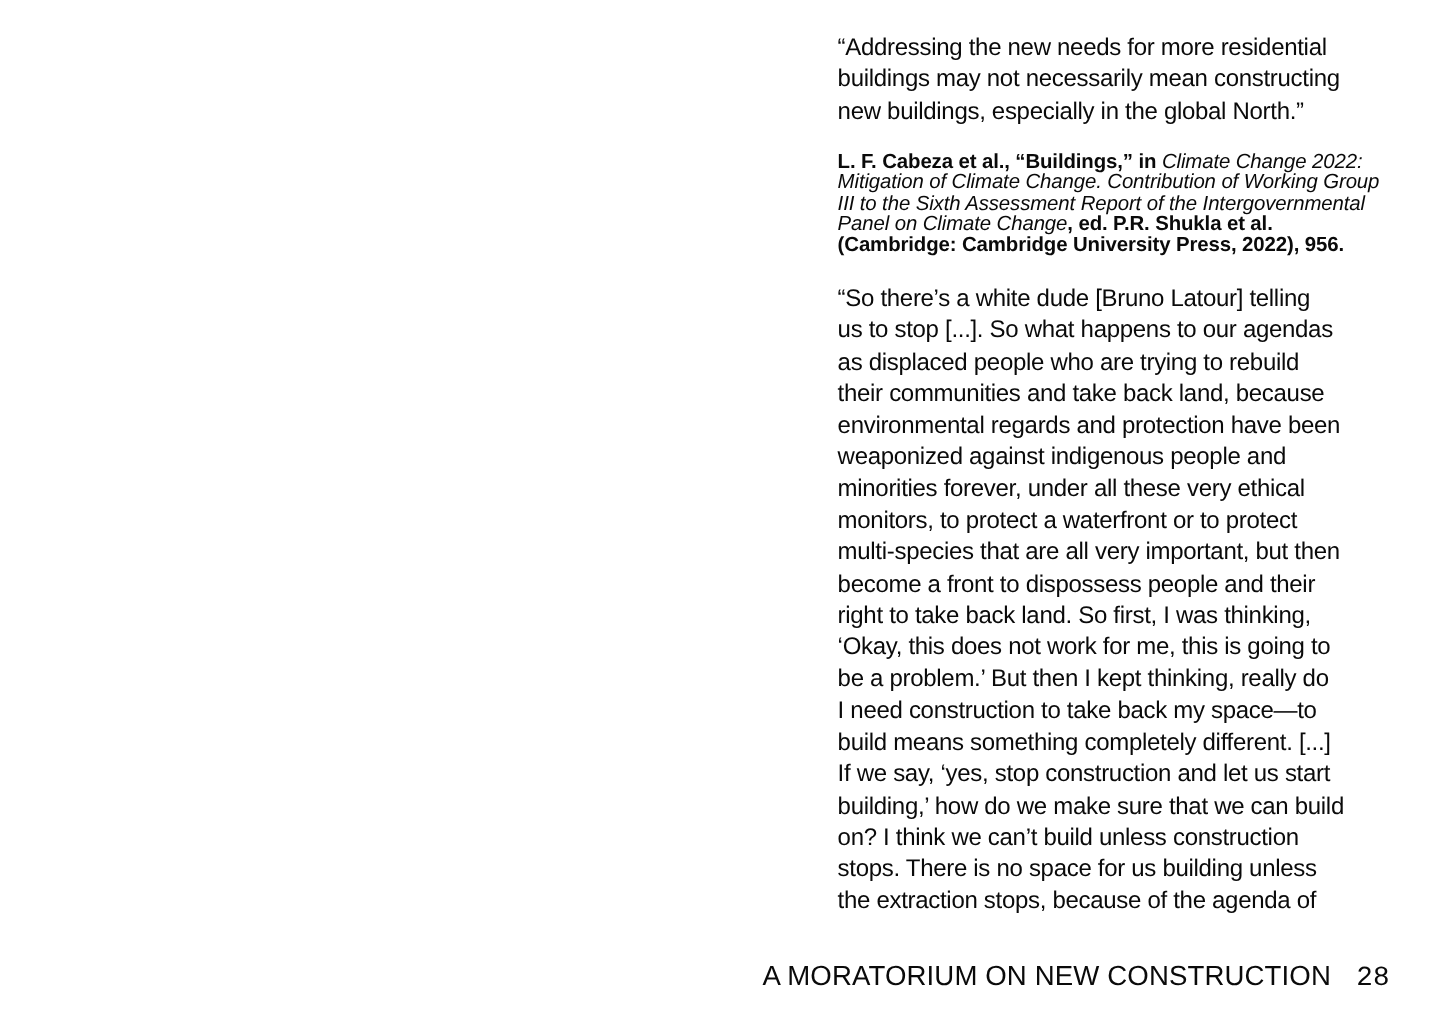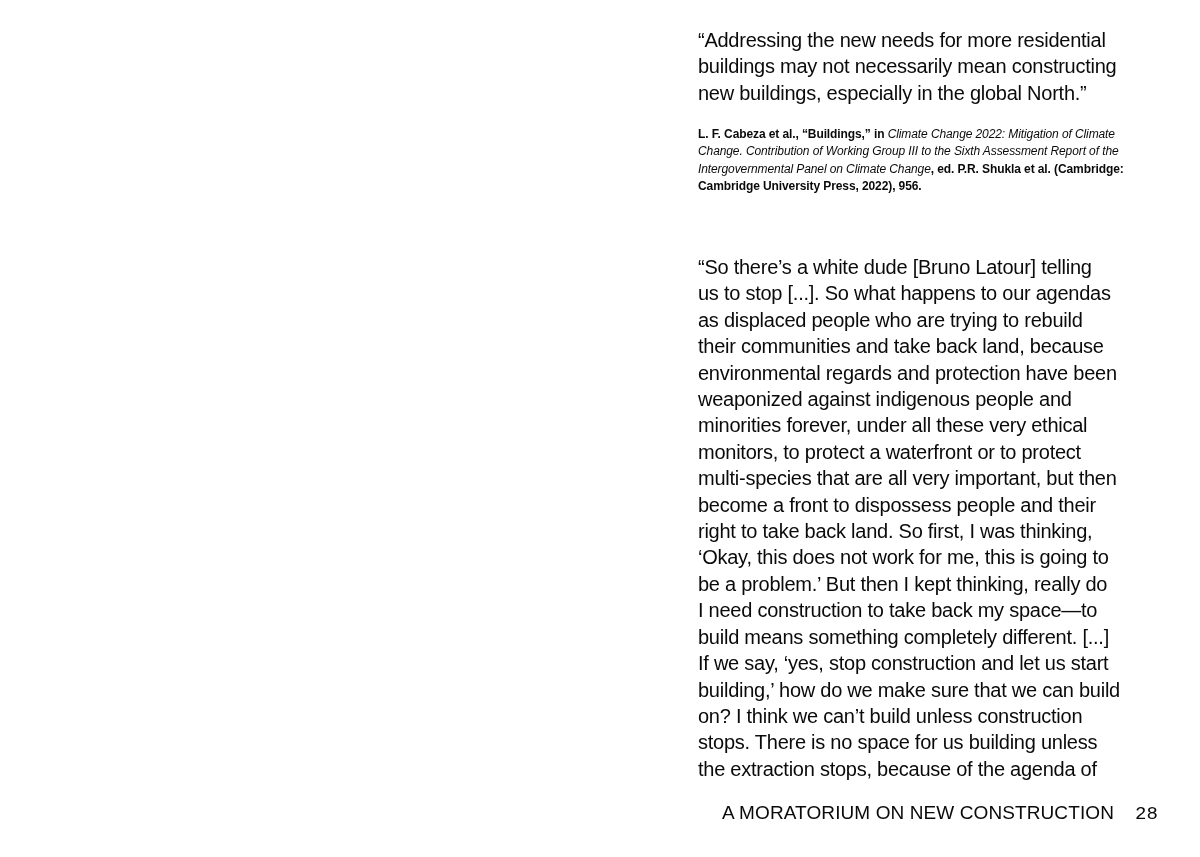--- a/index.html
+++ b/index.html
@@ -27,41 +27,41 @@
     position: absolute;
     left: 0;
     margin: 0;
     font-size: 20px;
     line-height: 26.4px;
     letter-spacing: -0.25px;
     white-space: pre;
     color: #0a0a0a;
   }
   .quote-1 { top: 27px; }
-  .quote-2 { top: 254px; }
+  .quote-2 { top: 236px; }
   .citation {
     position: absolute;
     left: 0;
     top: 126px;
     width: 462px;
     margin: 0;
-    font-size: 12px;
+    font-size: 17px;
     line-height: 17.3px;
     letter-spacing: -0.1px;
     color: #0a0a0a;
   }
   .cite-bold { font-weight: bold; }
   .cite-italic { font-style: italic; font-weight: normal; }
   .footer {
     position: absolute;
     top: 803px;
     right: 42px;
     display: flex;
     align-items: baseline;
-    font-size: 19px;
+    font-size: 23px;
     line-height: 20px;
     letter-spacing: 0.1px;
     color: #0a0a0a;
     white-space: nowrap;
   }
   .footer .running-title { }
   .footer .page-number { margin-left: 21px; font-family: Liberation Mono, monospace; }
 </style>
 </head>
 <body>

